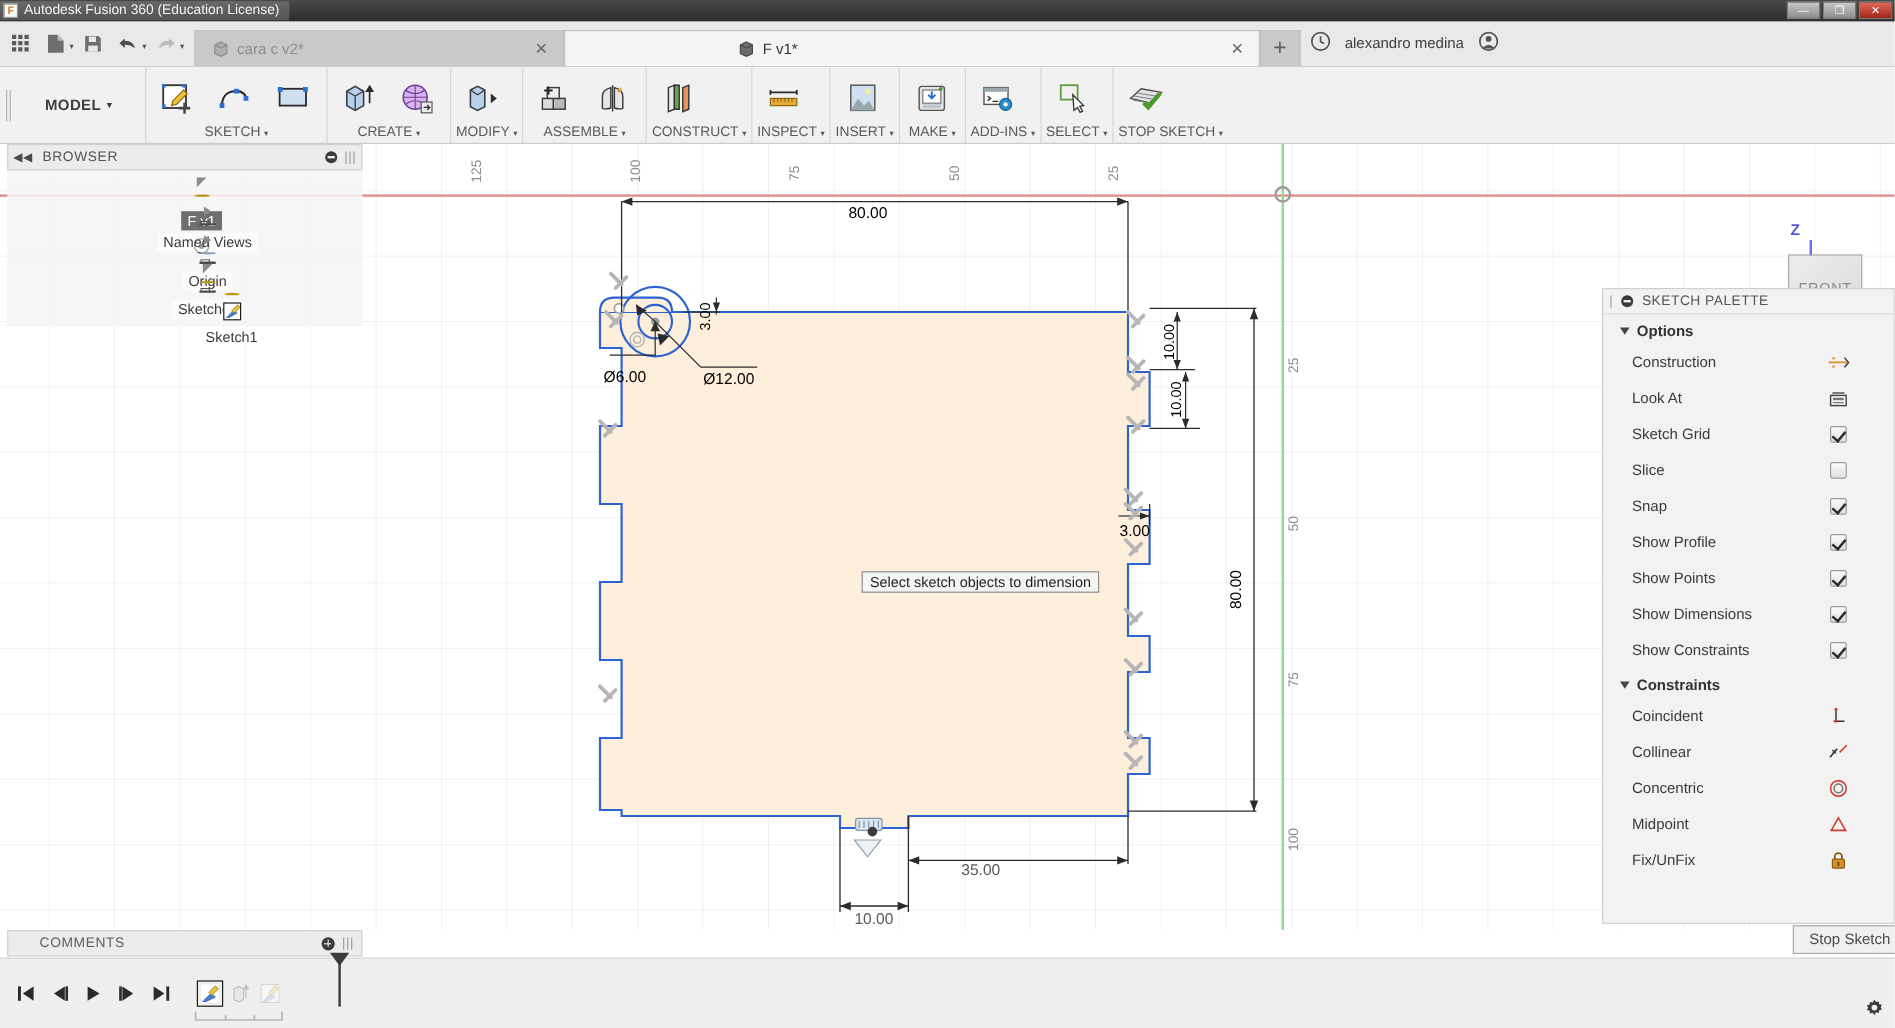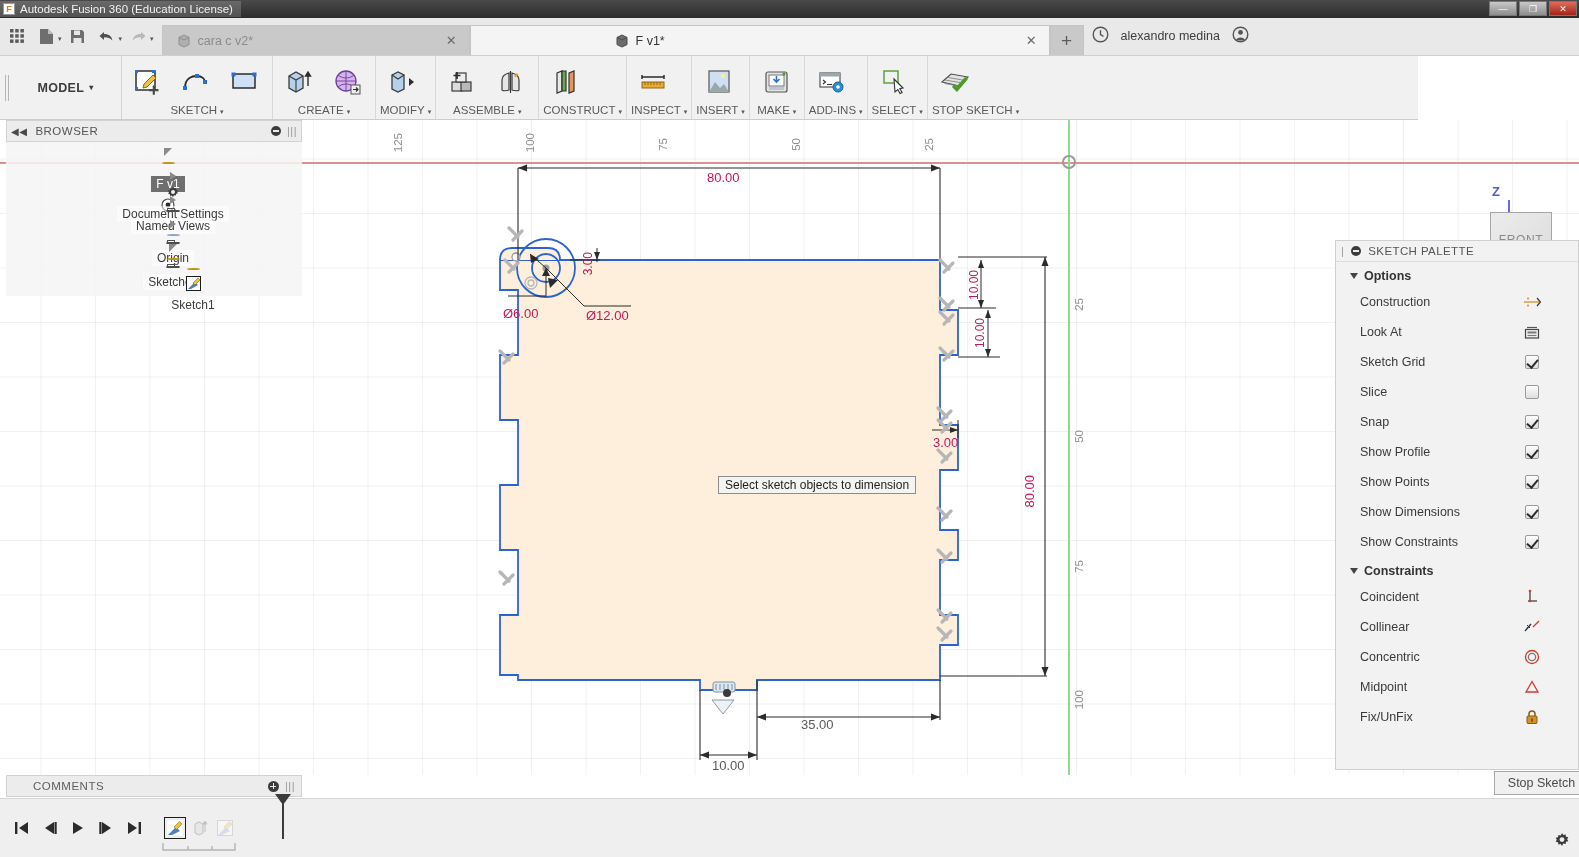--- a/index.html
+++ b/index.html
@@ -55,21 +55,21 @@
   #tab-inactive { width:308px; margin-left:4px; }
   #tab-active   { width:580px; }
   .plus-tab { width:34px;height:30px; background:#c9c9c9; border:1px solid #c4c4c4;
      border-bottom:none; display:flex;align-items:center;justify-content:center;
      font-size:19px; color:#5c5c5c; }
   #acct { display:flex; align-items:center; gap:12px; height:38px; padding:0 8px; }
   #acct .uname { font-size:12.5px; color:#3d3d3d; }
 
   
   #ribbon {
-    position:absolute; left:0; top:56px; width:1418px; height:64px;
+    position:absolute; left:0; top:56px; width:1579px; height:64px;
     background:#f1f1f1; border-bottom:1px solid #cccccc;
     display:flex; align-items:stretch;
   }
   .grip { width:10px; display:flex;align-items:center;justify-content:center; }
   .grip span { display:block; width:1px;height:26px;background:#b5b5b5; box-shadow:3px 0 0 #b5b5b5;}
   #wsselect { display:flex;align-items:center; justify-content:center; width:112px;
       font-weight:bold; font-size:12.5px; color:#3d3d3d; letter-spacing:.3px;
       border-right:1px solid #d3d3d3; }
   #wsselect .cv { font-size:8px;margin-left:5px;}
   .rgroup { display:flex; flex-direction:column; justify-content:space-between;
@@ -157,21 +157,21 @@
   }
   .axis-x { position:absolute; left:0; top:42px; width:1579px; height:1.5px; background:#e08e8e; }
   .axis-y { position:absolute; left:1068px; top:-40px; width:2px; height:700px; background:#8edc8e; }
   .origin-pt { position:absolute; left:1062px; top:35px; width:14px;height:14px;
      border:2px solid #9b9b9b; border-radius:50%; background:transparent;}
 
   .rtick { position:absolute; font-size:11.5px; color:#8e8e8e;
      writing-mode:vertical-rl; transform:rotate(180deg); }
 
   
-  .dim { position:absolute; font-size:13px; color:#be185d; white-space:nowrap;}
+  .dim { position:absolute; font-size:13px; color:#000000; white-space:nowrap;}
   .dim.v { writing-mode:vertical-rl; transform:rotate(180deg); }
   .dim.gray { color:#5a5a5a; }
 
   #tooltip { position:absolute; left:718px; top:356px;
      background:#f4f4f2; border:1px solid #8d8d8d; padding:1px 6px;
      font-size:12px; color:#1d1d1d; }
 
   
   #viewcube { position:absolute; left:1490px; top:92px; width:62px;height:56px;
       background:linear-gradient(135deg,#ececec,#dcdcdc); border:1px solid #a6a6a6;
@@ -650,32 +650,20 @@
       </svg>
       <span class="tlabel">F v1</span>
       <span>
         <svg width="14" height="14" viewBox="0 0 14 14">
             <circle cx="7" cy="7" r="6" fill="#fff" stroke="#4a4a4a" stroke-width="1.2"></circle>
             <circle cx="7" cy="7" r="2.4" fill="#2b2b2b"></circle>
           </svg>
       </span>
     </div>
 
-    <div class="trow" style="padding-left:38px">
-      <span class="tw">
-          <span class="arrow-r"></span>
-        </span>
-      <span class="gear">
-        <svg width="14" height="14" viewBox="0 0 14 14">
-            <path d="M7 0.8l1 1.6 1.8-.4.3 1.8 1.8.4-.9 1.6.9 1.6-1.8.4-.3 1.8-1.8-.4L7 11.2 6 9.6l-1.8.4-.3-1.8-1.8-.4.9-1.6L2.1 4.6l1.8-.4.3-1.8 1.8.4z" fill="#3c3c3c"></path>
-            <circle cx="7" cy="6" r="2" fill="#f1f1f1"></circle>
-          </svg>
-      </span>
-      <span class="tlabel">Document Settings</span>
-    </div>
 
     <div class="trow" style="padding-left:38px">
       <span class="tw">
           <span class="arrow-r"></span>
         </span>
       <span class="folder"></span>
       <span class="tlabel">Named Views</span>
     </div>
 
     <div class="trow" style="padding-left:38px">

